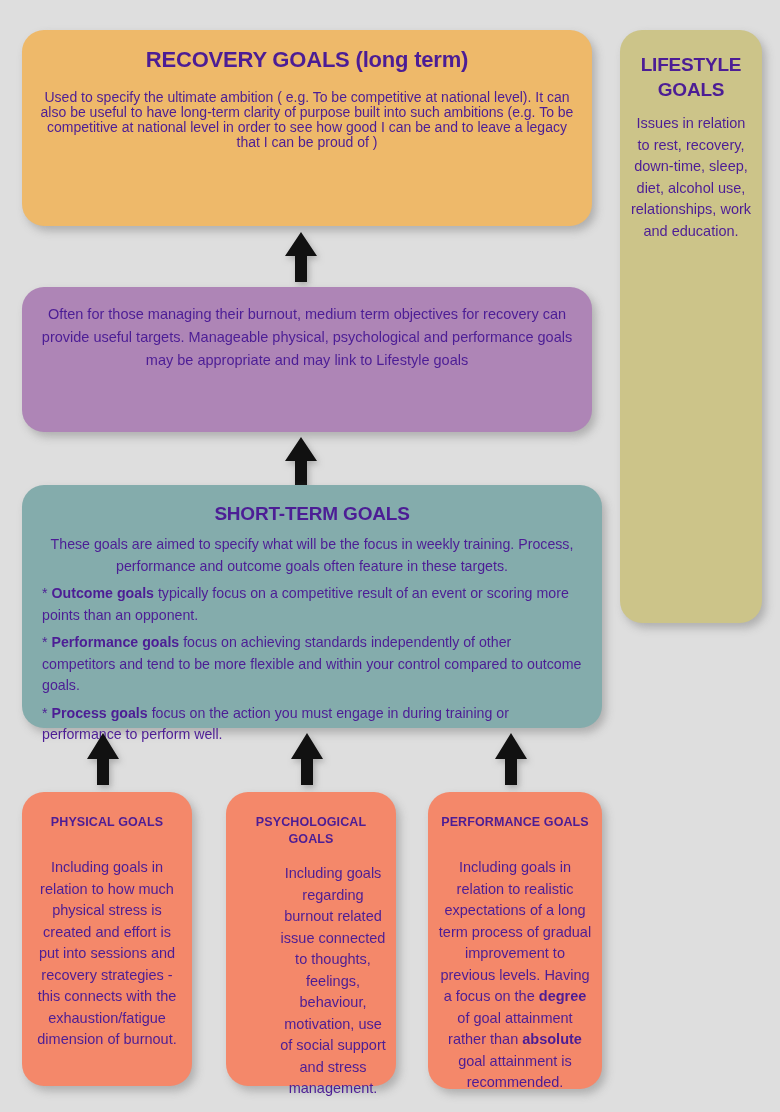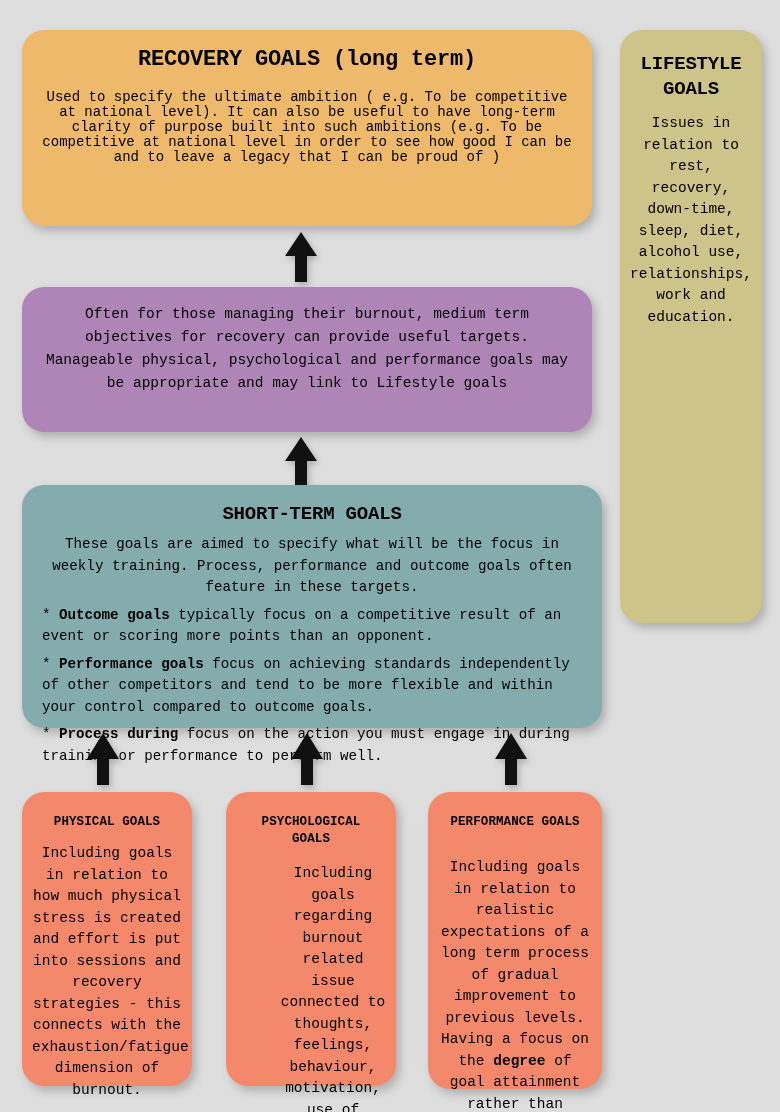--- a/index.html
+++ b/index.html
@@ -21,22 +21,21 @@
     width: 780px;
     height: 1112px;
     background: #dedede;
   }
   .box {
     position: absolute;
     box-sizing: border-box;
     border-radius: 22px;
     box-shadow: 4px 5px 9px rgba(120,120,120,0.45);
     text-align: center;
-    color: #000000;
-    font-family: Liberation Mono, monospace;
+    color: #4c1d95;
   }
   .box-title {
     font-weight: bold;
     letter-spacing: -0.2px;
   }
   .box-body {
     font-weight: normal;
   }
   .box-body b { font-weight: bold; }
 
@@ -122,21 +121,21 @@
   .sub-box .box-title {
     font-size: 12.5px;
     line-height: 17px;
     letter-spacing: 0.1px;
   }
   .sub-box .box-body {
     font-size: 14.5px;
     line-height: 21.5px;
   }
   #physical-box  { left: 22px;  width: 170px; height: 294px; }
-  #physical-box .box-body { margin-top: 12px; }
+  #physical-box .box-body { margin-top: 26px; }
   #psychological-box { left: 226px; width: 170px; height: 294px; }
   #psychological-box .box-title { padding: 0 6px; }
   #psychological-box .box-body { margin-top: 15px; margin-left: 44px; }
   #performance-box { left: 428px; width: 174px; height: 297px; }
   #performance-box .box-body { margin-top: 26px; }
 
   
   .arrow {
     position: absolute;
     filter: drop-shadow(2px 3px 3px rgba(120,120,120,0.5));
@@ -179,21 +178,21 @@
     <div class="box-body bullet">
       <span>*</span>
       <b>Outcome goals</b><span> typically focus on a competitive result of an event or scoring more points than an opponent.</span>
     </div>
     <div class="box-body bullet">
       <span>*</span>
       <b>Performance goals</b><span> focus on achieving standards independently of other competitors and tend to be more flexible and within your control compared to outcome goals.</span>
     </div>
     <div class="box-body bullet">
       <span>*</span>
-      <b>Process during</b><span> focus on the action you must engage in during training or performance to perform well.</span>
+      <b>Process goals</b><span> focus on the action you must engage in during training or performance to perform well.</span>
     </div>
   </div>
 
   <div class="box" id="lifestyle-box">
     <div class="box-title">LIFESTYLE GOALS</div>
     <div class="box-body">Issues in relation to rest, recovery, down-time, sleep, diet, alcohol use, relationships, work and education.</div>
   </div>
 
   <div class="arrow" id="arrow-physical-up">
     <svg width="34" height="52" viewBox="0 0 34 52" xmlns="http://www.w3.org/2000/svg">

